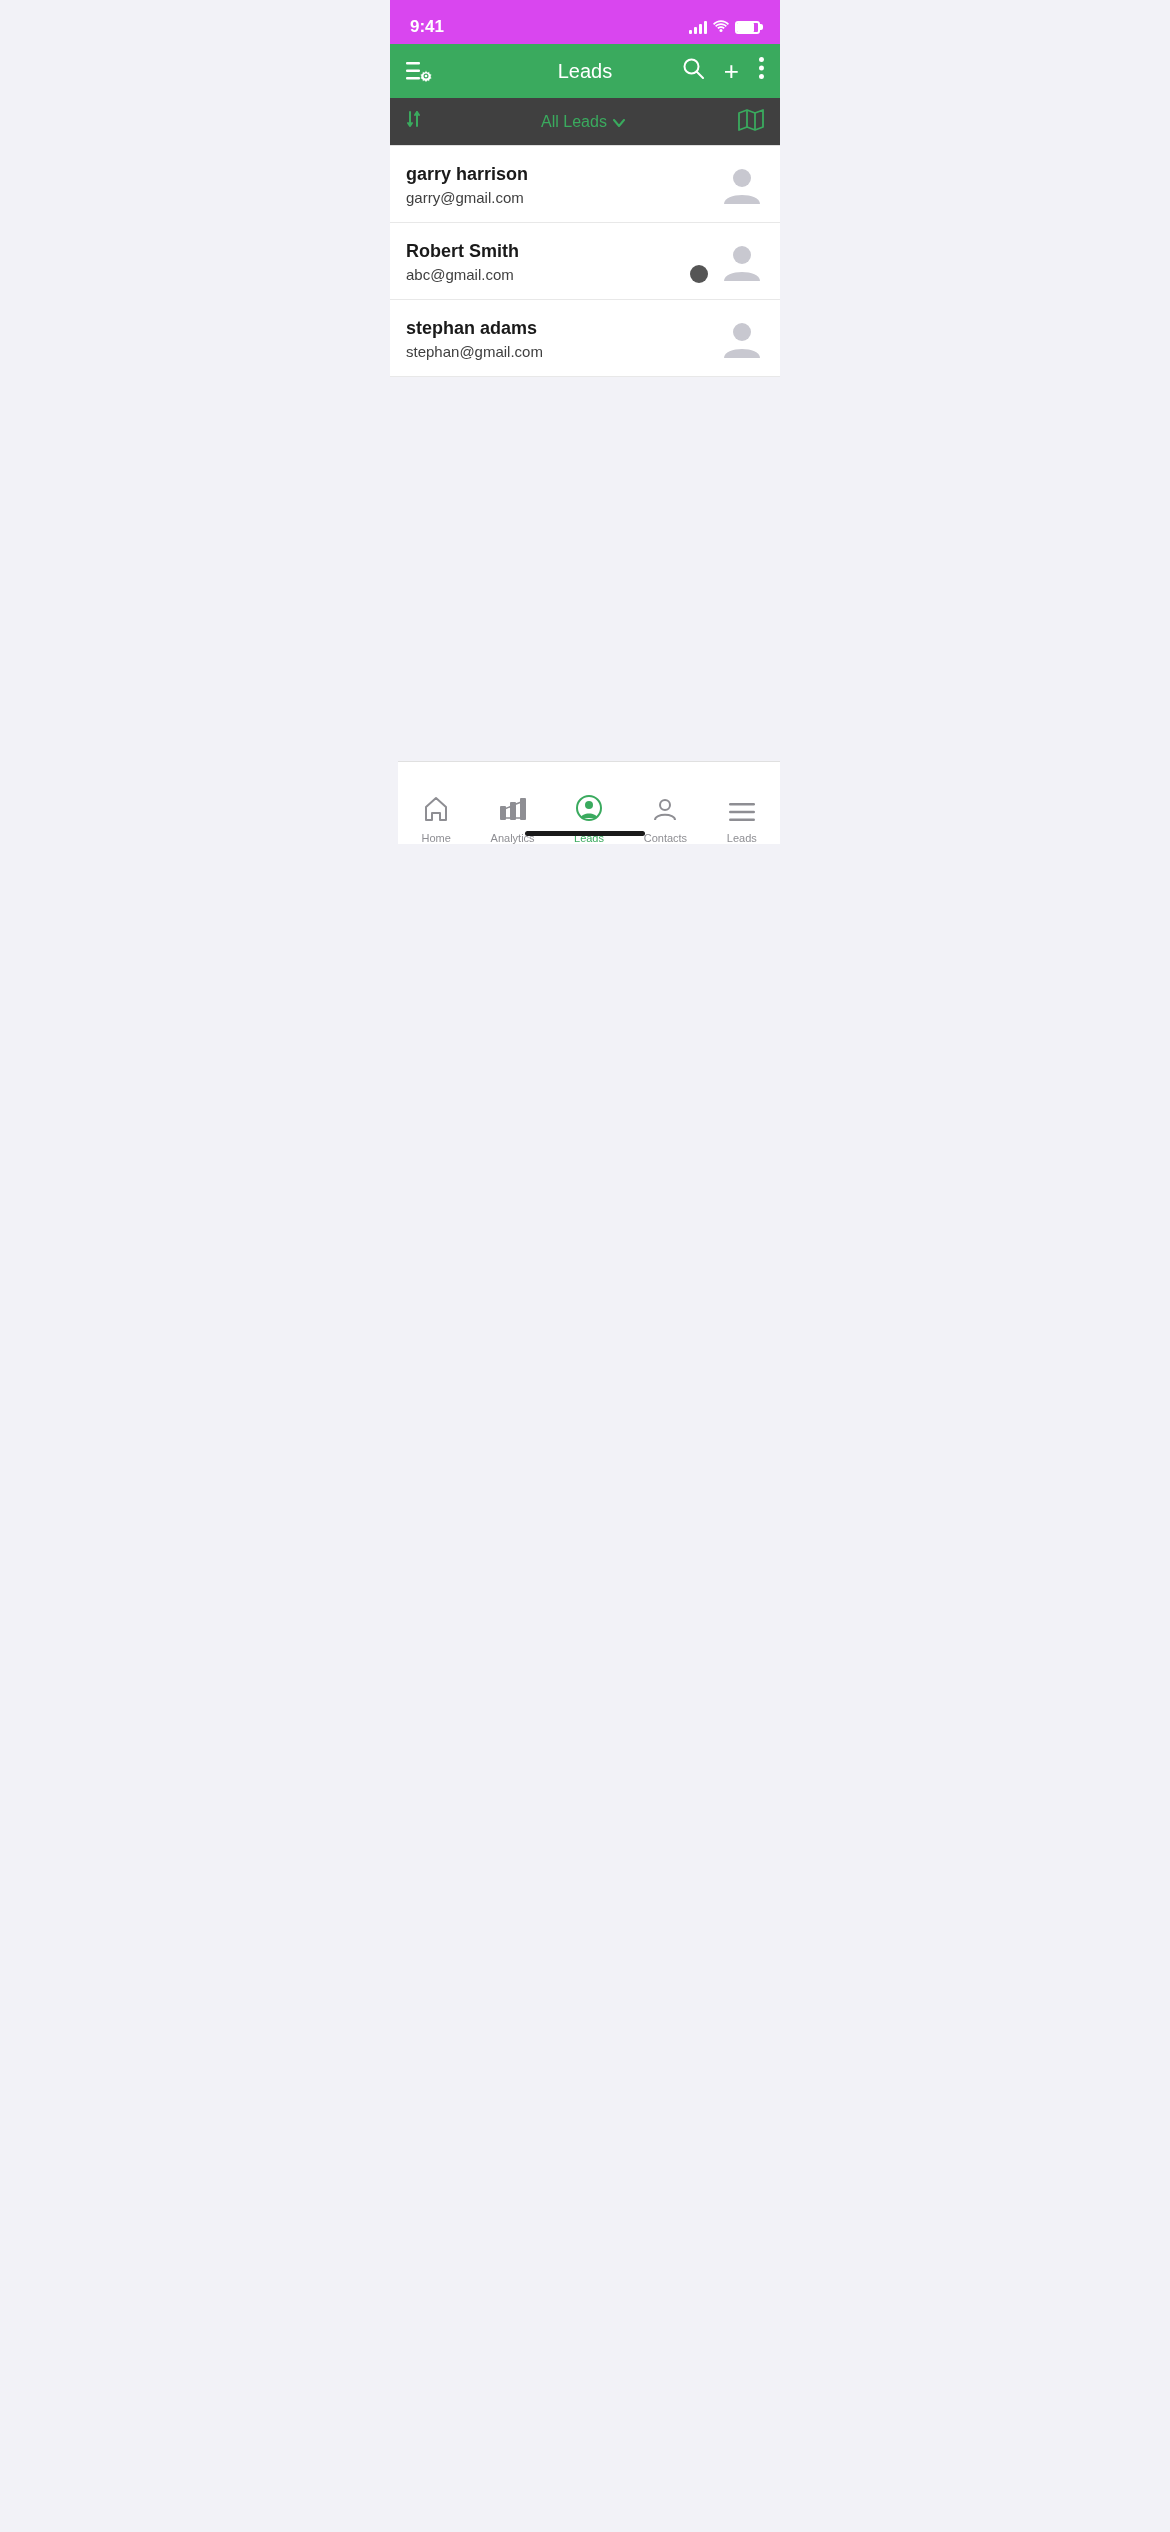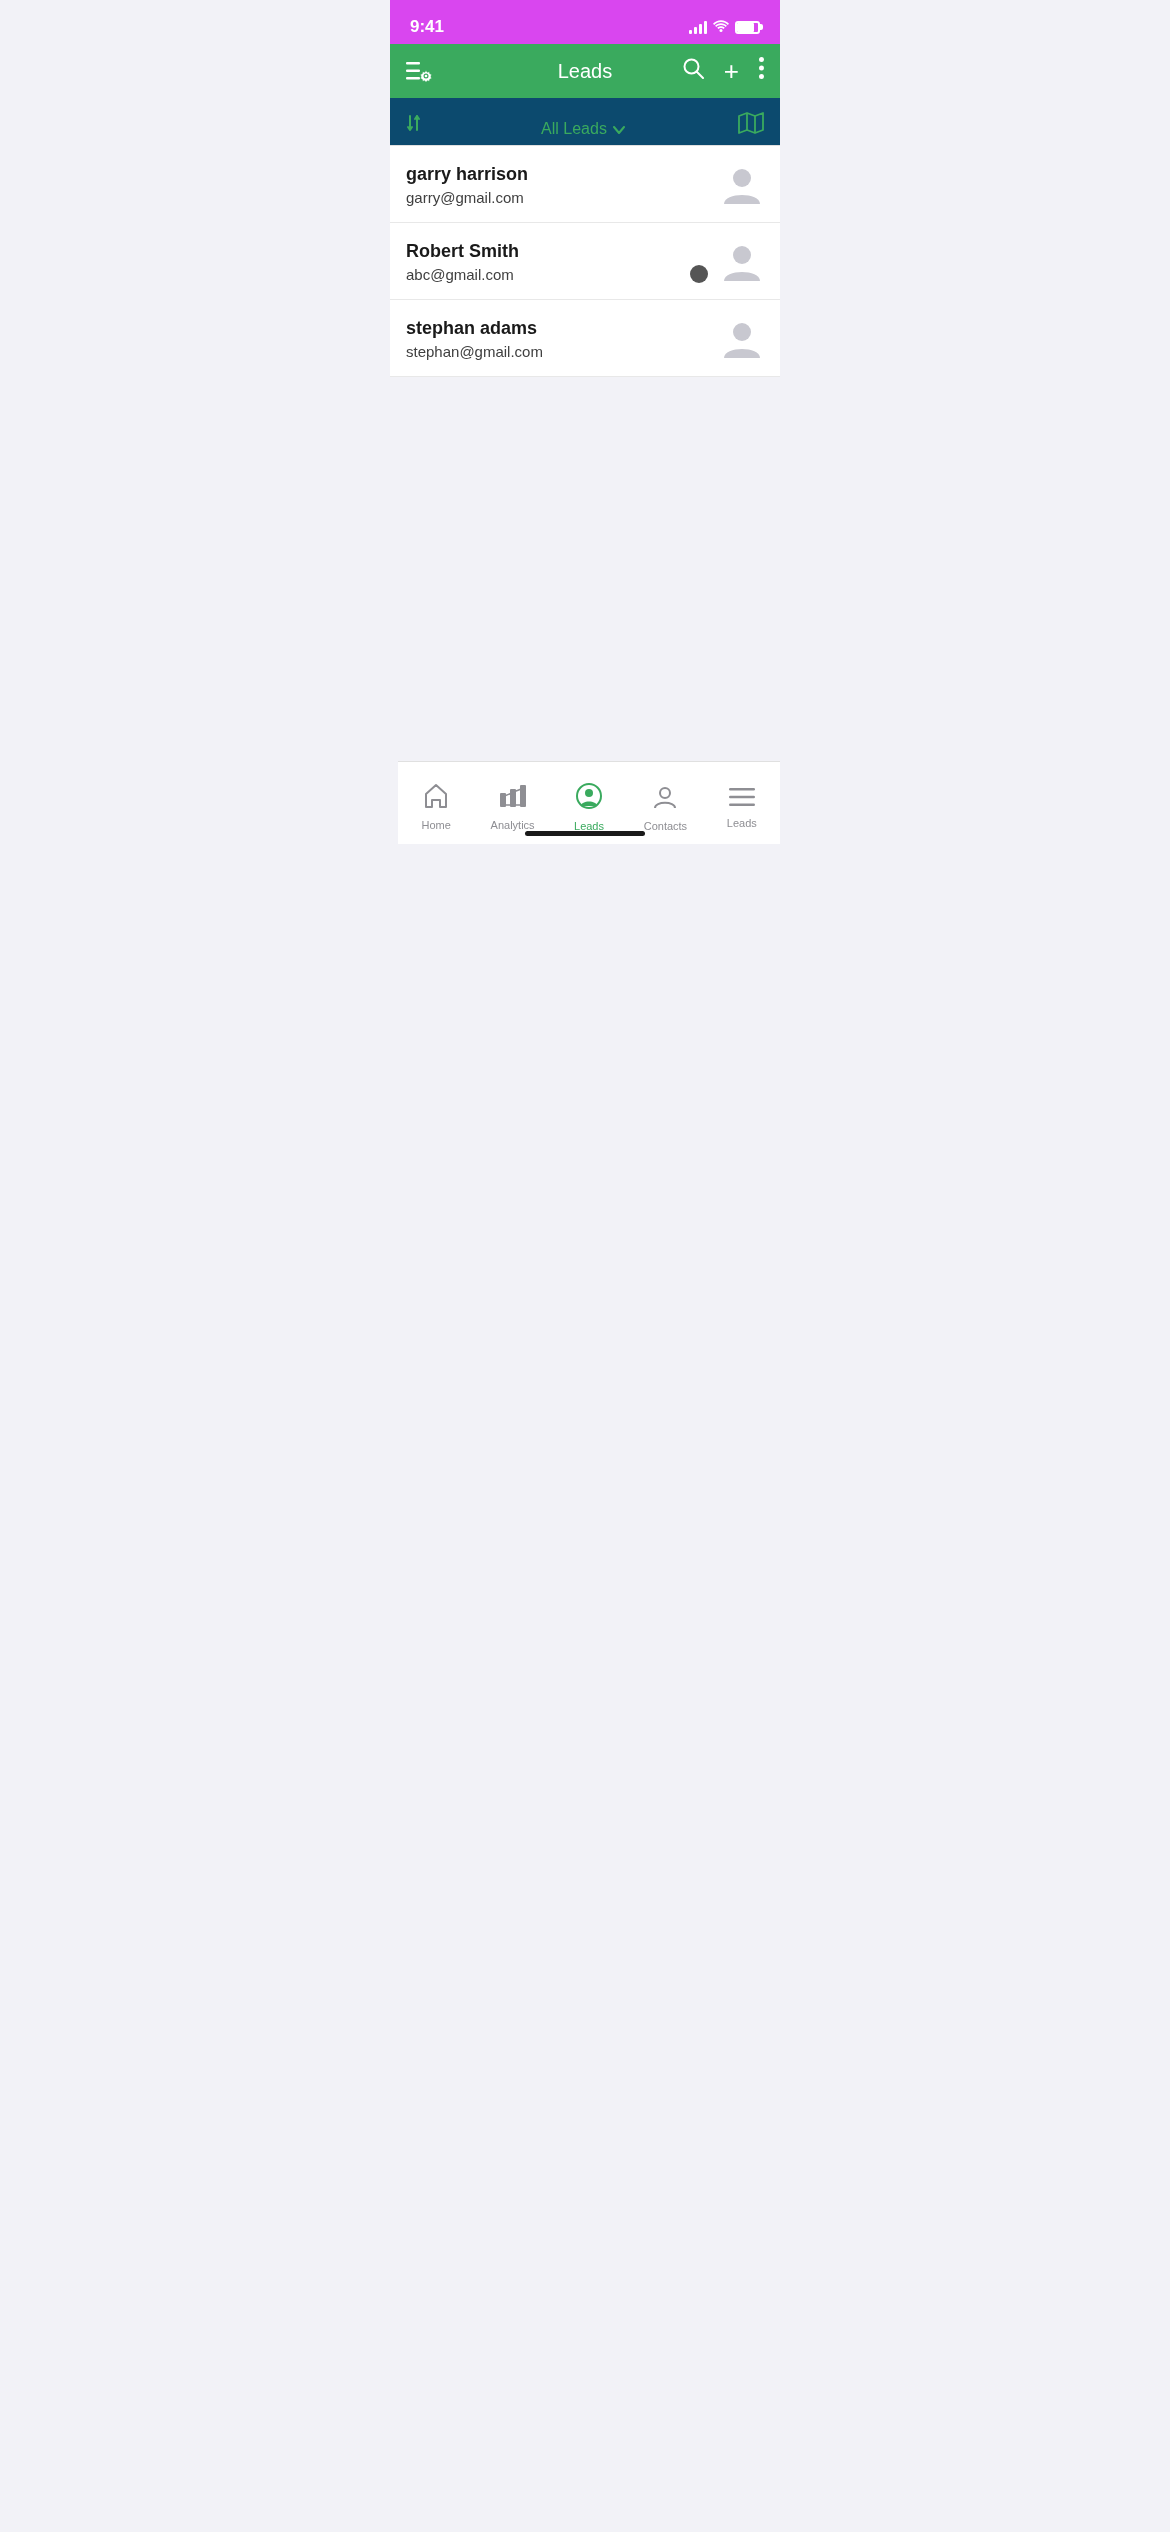--- a/index.html
+++ b/index.html
@@ -115,26 +115,26 @@
       cursor: pointer;
     }
     .nav-icon-dots {
       color: white;
       font-size: 22px;
       cursor: pointer;
     }
 
     
     .filter-bar {
-      background: #0c4a6e;
+      background: #404040;
       height: 48px;
       display: flex;
-      align-items: flex-end;
+      align-items: center;
       justify-content: space-between;
-      padding: 7px 16px;
+      padding: 15px 16px;
       border-bottom: 1px solid #e0e0e0;
     }
     .filter-label {
       display: flex;
       align-items: center;
       gap: 6px;
       cursor: pointer;
     }
     .filter-text {
       color: #3aaa5e;
@@ -196,21 +196,21 @@
     
     .tab-bar {
       position: absolute;
       bottom: 0;
       left: 8px;
       right: 0;
       background: white;
       height: 83px;
       border-top: 1px solid #e0e0e0;
       display: flex;
-      align-items: center;
+      align-items: flex-end;
       padding-top: 8px;
     }
     .tab-item {
       flex: 1;
       display: flex;
       flex-direction: column;
       align-items: center;
       gap: 4px;
       cursor: pointer;
     }

